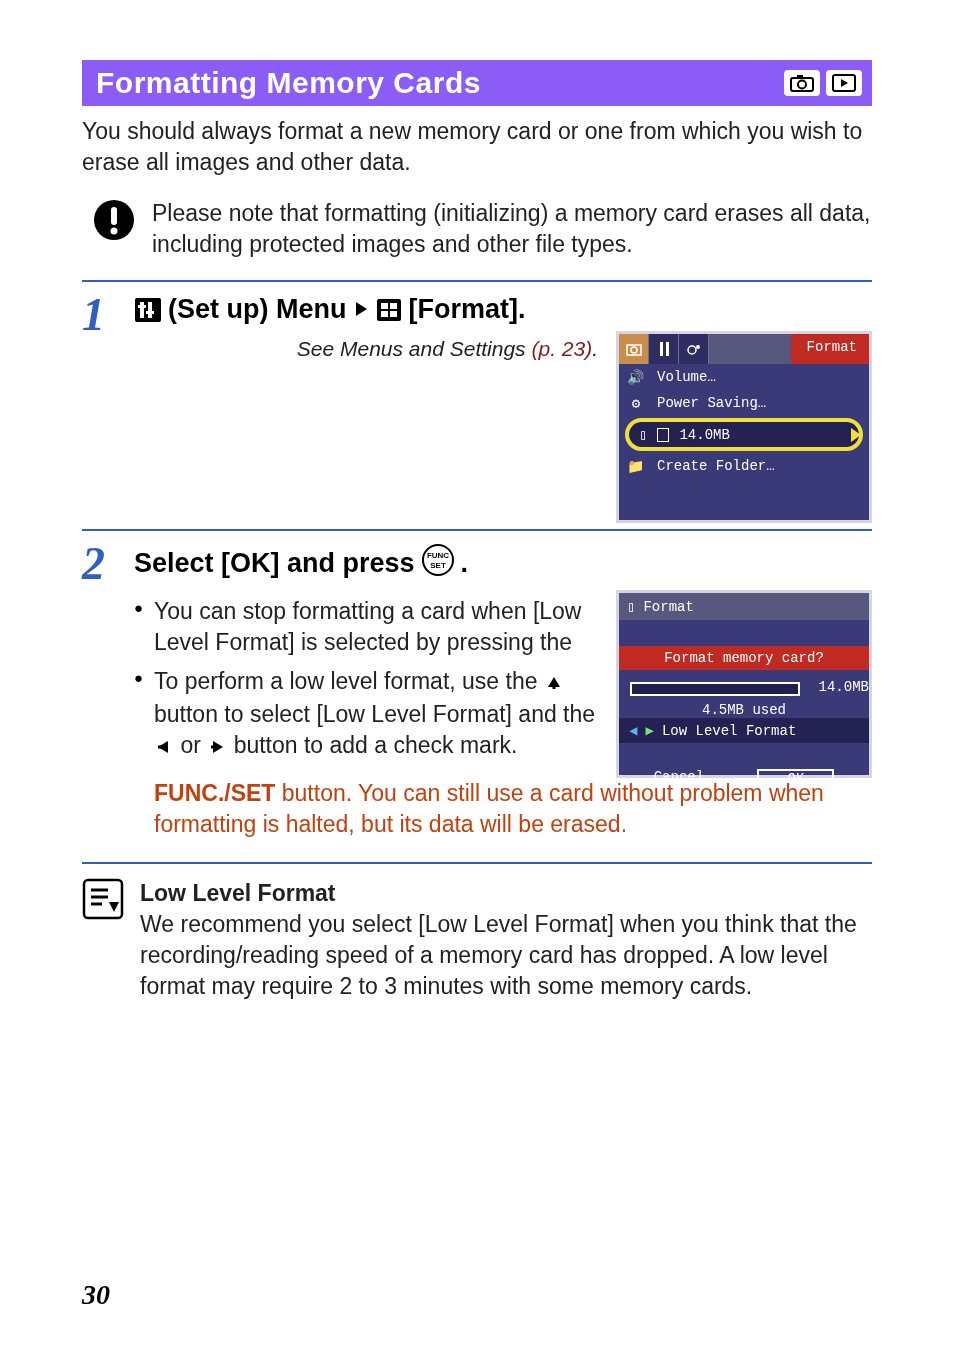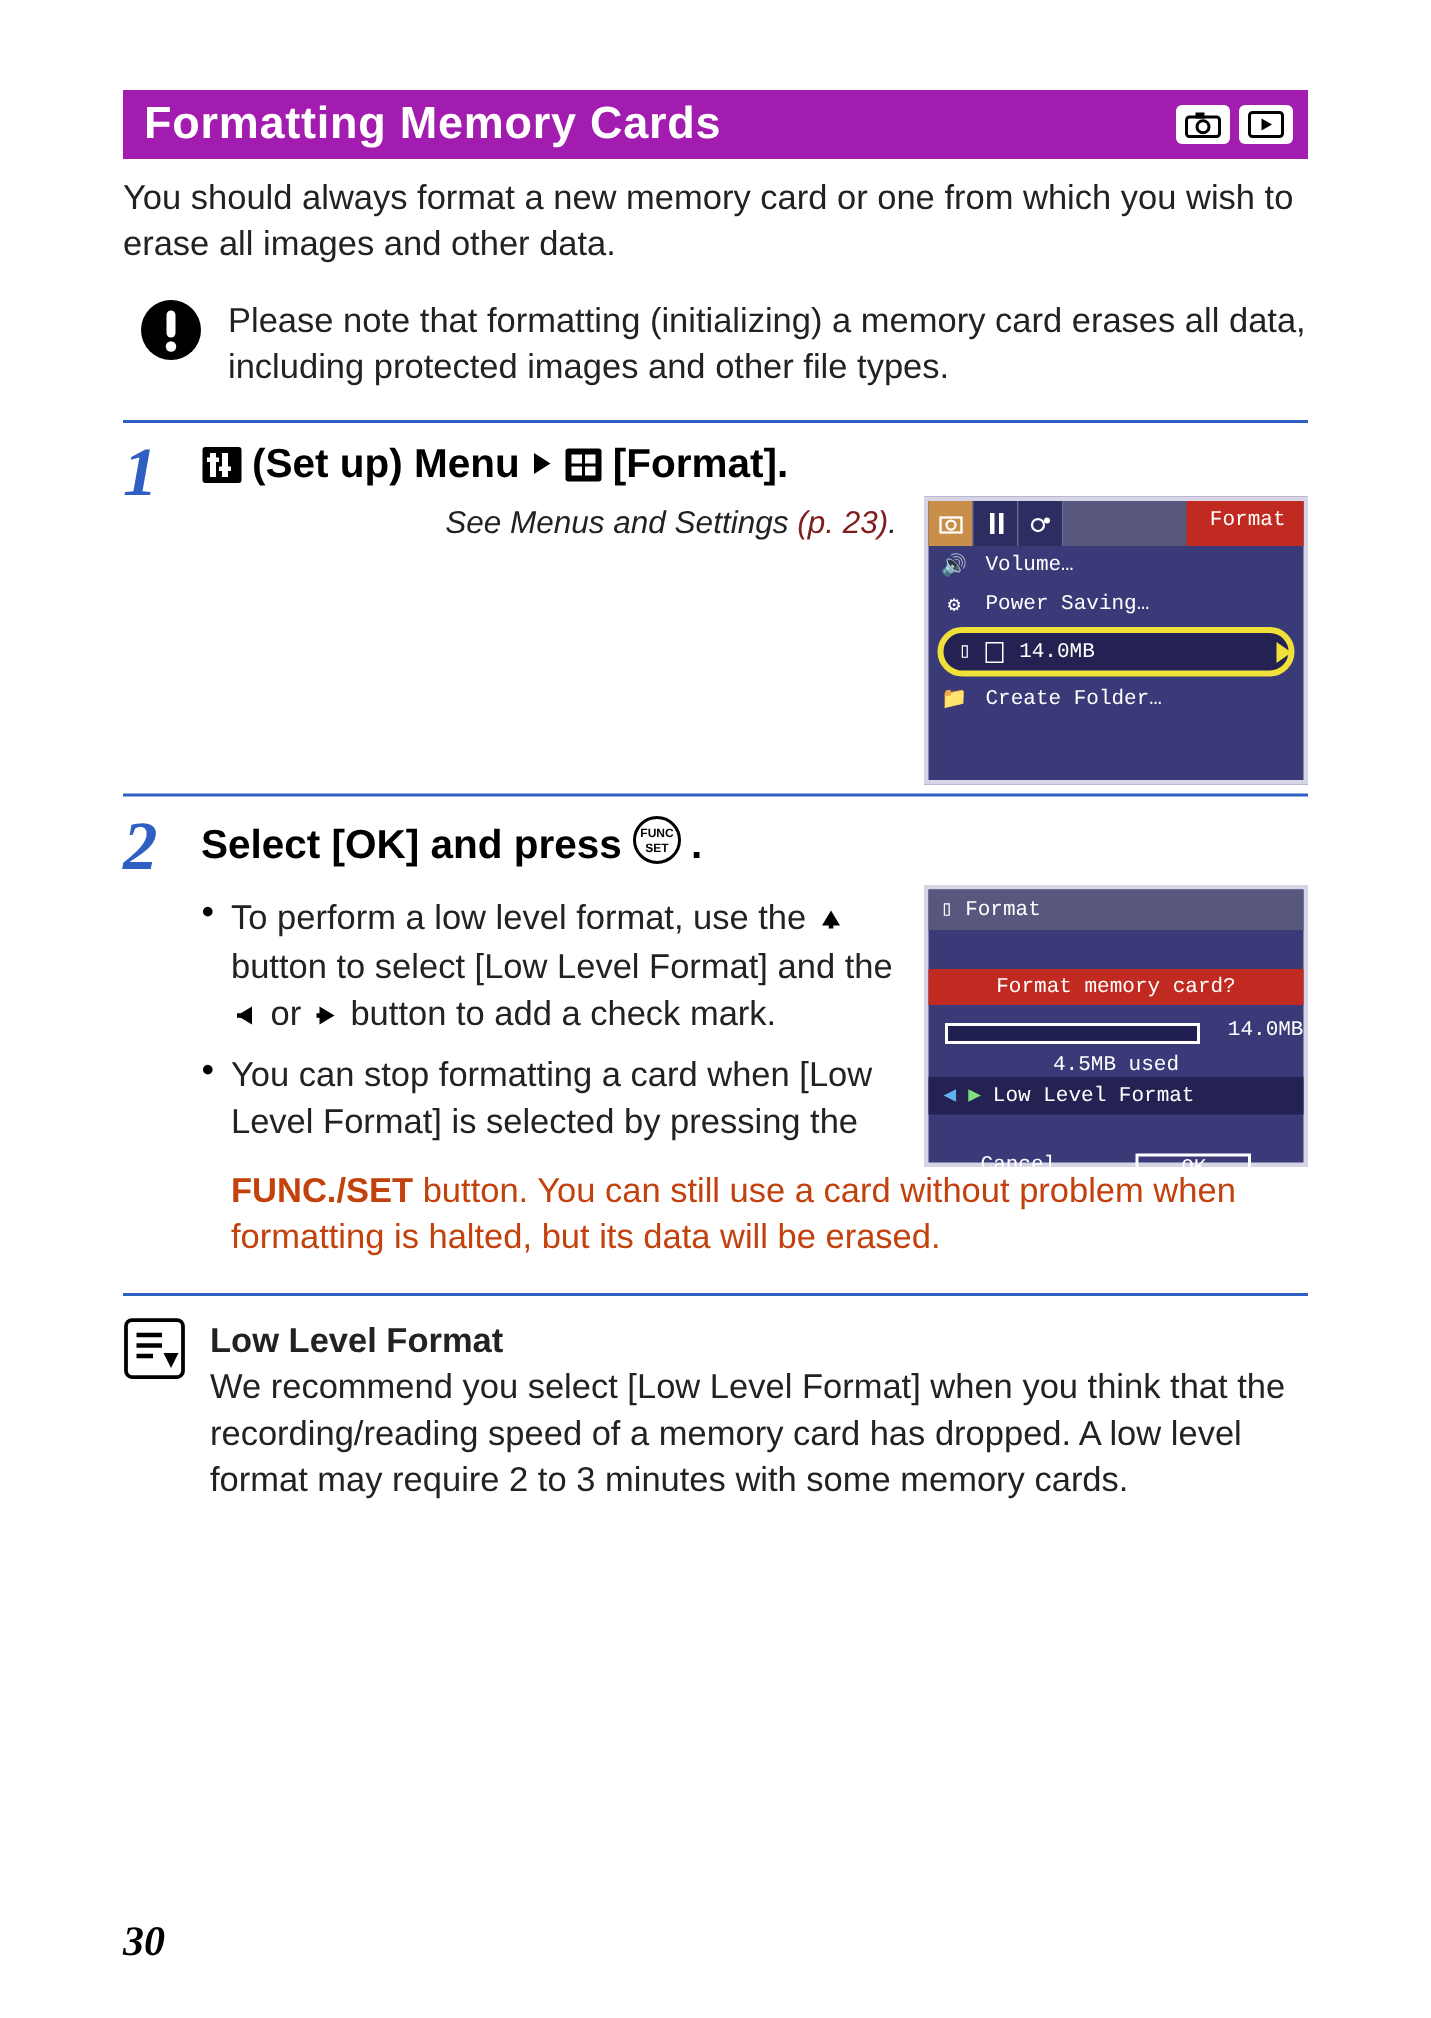--- a/index.html
+++ b/index.html
@@ -6,21 +6,21 @@
   body {
     font-family: Arial, Helvetica, sans-serif;
     background: #fff;
     width: 954px;
     height: 1345px;
     position: relative;
     padding: 60px 82px 40px 82px;
     color: #000;
   }
   .header-bar {
-    background: #a21caf;
+    background: #8b5cf6;
     color: #fff;
     display: flex;
     align-items: center;
     justify-content: space-between;
     padding: 6px 10px 6px 14px;
     margin-bottom: 10px;
   }
   .header-title {
     font-family: "Arial Black", Arial, sans-serif;
     font-weight: 900;
@@ -238,40 +238,40 @@
               <text x="17" y="15" text-anchor="middle" font-size="8" font-family="Arial" font-weight="bold">FUNC</text>
               <text x="17" y="25" text-anchor="middle" font-size="8" font-family="Arial" font-weight="bold">SET</text>
             </svg>
         </span>
         <span>.</span>
       </div>
       <div class="split">
         <div class="left">
           <ul class="bullets">
             <li>
+              <span>You can stop formatting a card when [Low Level Format] is selected by pressing the </span>
+            </li>
+            <li>
               <span>To perform a low level format, use the </span>
               <span class="arrow-inline"><svg width="16" height="16">
                     <polygon points="8,2 14,12 2,12" fill="#000"></polygon>
                     <rect x="6.5" y="10" width="3" height="4" fill="#000"></rect>
                   </svg></span>
               <span> button to select [Low Level Format] and the </span>
               <span class="arrow-inline"><svg width="16" height="16">
                     <polygon points="14,8 4,2 4,14" fill="#000" transform="rotate(180 8 8)"></polygon>
                     <rect x="8" y="6.5" width="6" height="3" fill="#000" transform="rotate(180 8 8)"></rect>
                   </svg></span>
               <span> or </span>
               <span class="arrow-inline"><svg width="16" height="16">
                     <polygon points="2,8 12,2 12,14" fill="#000" transform="rotate(180 8 8)"></polygon>
                     <rect x="2" y="6.5" width="6" height="3" fill="#000"></rect>
                   </svg></span>
               <span> button to add a check mark.</span>
             </li>
-            <li>
-              <span>You can stop formatting a card when [Low Level Format] is selected by pressing the </span>
-            </li>
           </ul>
         </div>
         <div class="screenshot">
           <div class="shot2">
             <div class="s2head">
                 <span>▯</span>
                 <span>Format</span>
               </div>
             <div class="s2body">
               <div class="s2bar">Format memory card?</div>

